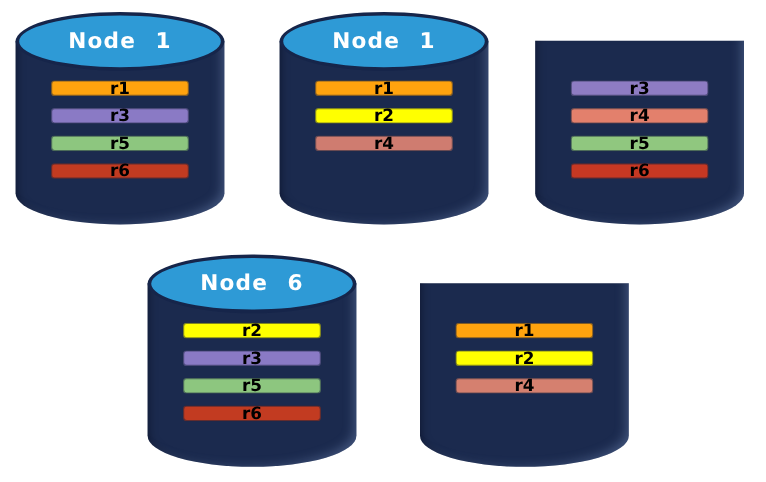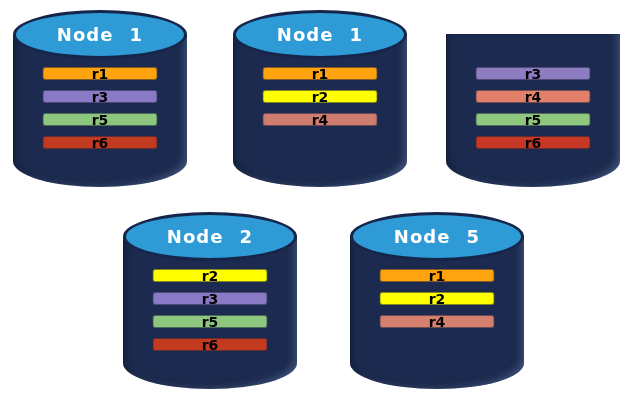--- a/index.html
+++ b/index.html
@@ -115,35 +115,32 @@
       <div class="bar" style="background: rgb(142, 124, 195);">r3</div>
       <div class="bar" style="background: rgb(227, 128, 108);">r4</div>
       <div class="bar" style="background: rgb(144, 199, 127);">r5</div>
       <div class="bar" style="background: rgb(198, 56, 35);">r6</div>
     </div>
   </div>
 
   <div class="node node-4">
     <div class="cyl-body"></div>
     <div class="cyl-top">
-      <span class="node-label">Node 2</span>
+      <span class="node-label">Node 6</span>
     </div>
     <div class="bars">
       <div class="bar" style="background: rgb(255, 255, 0);">r2</div>
       <div class="bar" style="background: rgb(138, 122, 197);">r3</div>
       <div class="bar" style="background: rgb(141, 198, 127);">r5</div>
       <div class="bar" style="background: rgb(194, 59, 33);">r6</div>
     </div>
   </div>
 
   <div class="node node-5">
     <div class="cyl-body"></div>
-    <div class="cyl-top">
-      <span class="node-label">Node 5</span>
-    </div>
     <div class="bars">
       <div class="bar" style="background: rgb(255, 163, 14);">r1</div>
       <div class="bar" style="background: rgb(255, 255, 0);">r2</div>
       <div class="bar" style="background: rgb(213, 128, 111);">r4</div>
     </div>
   </div>
 
 </div>
 
 </body></html>

